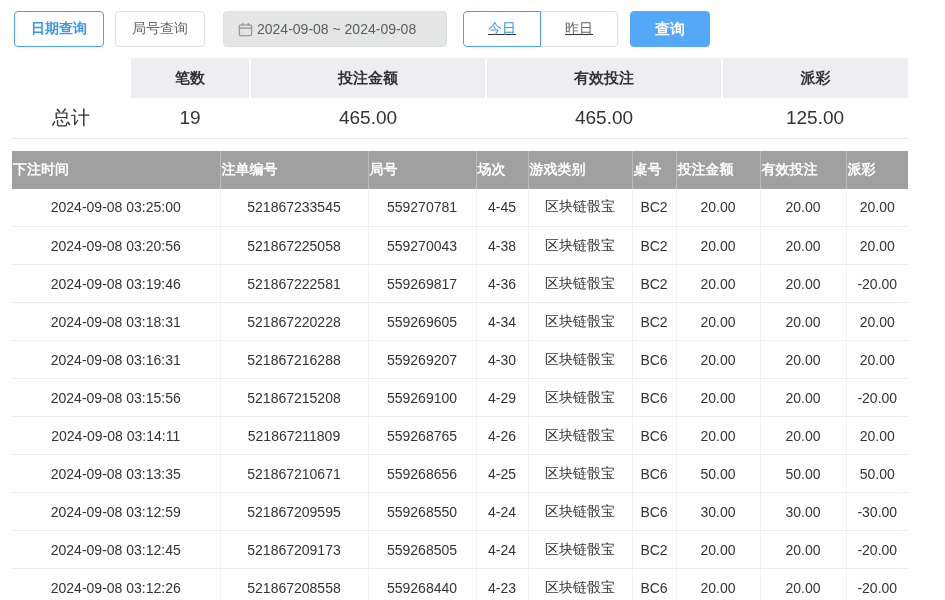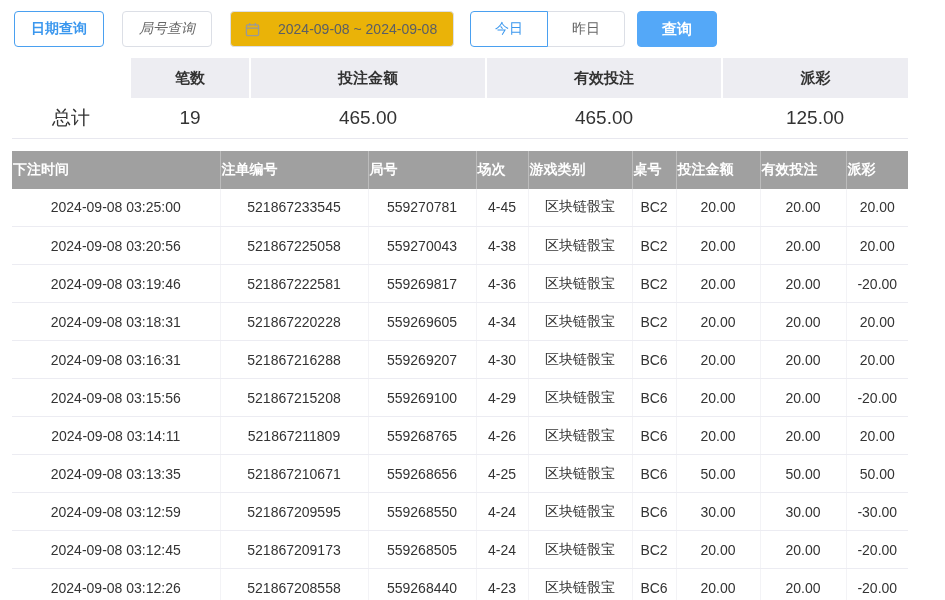--- a/index.html
+++ b/index.html
@@ -15,25 +15,25 @@
   .toolbar { display:flex; align-items:center; padding:10px 0 0 14px; height:48px; }
   .btn {
     height:36px; padding:12px 16px; border-radius:4px; background:#fff;
     border:1px solid #dcdfe6; color:#666; font-size:14px; cursor:pointer;
     display:inline-flex; align-items:center; justify-content:center;
   }
   .btn-blue-outline { border:1px solid #4aa0f0; color:#3a97ee; font-weight:bold; }
   .btn-primary { background:#54a8f8; border:1px solid #54a8f8; color:#fff; font-weight:bold; font-size:15px; padding:16px 24px; }
   .date-box {
     height:36px; margin-left:18px; padding:0 14px; border:1px solid #dcdfe6; border-radius:4px;
-    display:inline-flex; align-items:center; gap:18px; color:#5a5e66; font-size:14px; background:#eab308; cursor:pointer;
+    display:inline-flex; align-items:center; gap:4px; color:#5a5e66; font-size:14px; background:#e5e5e5; cursor:pointer;
     min-width:224px;
   }
-  .ml18 { margin-left:18px;font-style:italic; } .ml12 { margin-left:12px; }
-  .btn-group { display:inline-flex; margin-left:16px; }
+  .ml18 { margin-left:11px; } .ml12 { margin-left:12px; }
+  .btn-group { display:inline-flex; margin-left:16px;text-decoration:underline; }
   .btn-group .btn { border-radius:0; margin-left:-1px; padding:0 24px; }
   .btn-group .btn:first-child { border-radius:4px 0 0 4px; margin-left:0; }
   .btn-group .btn:last-child { border-radius:0 4px 4px 0; }
   .btn-group .btn.active { border-color:#4aa0f0; color:#3a97ee; position:relative; z-index:2; }
 
   
   table { border-collapse:collapse; table-layout:fixed; }
   .summary-table { width:896px; margin:10px 0 0 12px; font-size:15px; }
   .summary-table th {
     background:#ededf2; height:40px; font-weight:bold; color:#333; text-align:center;

